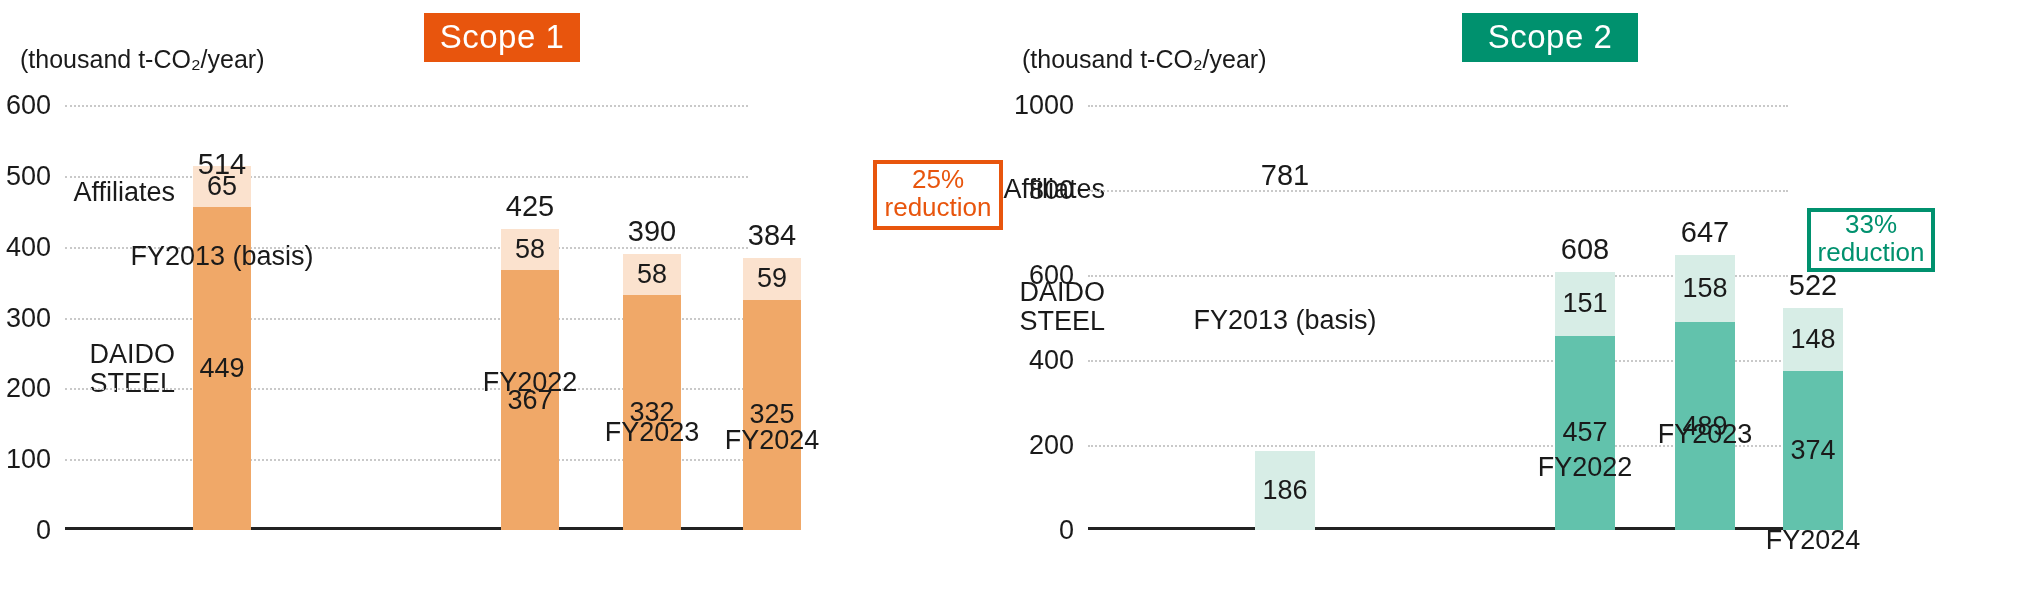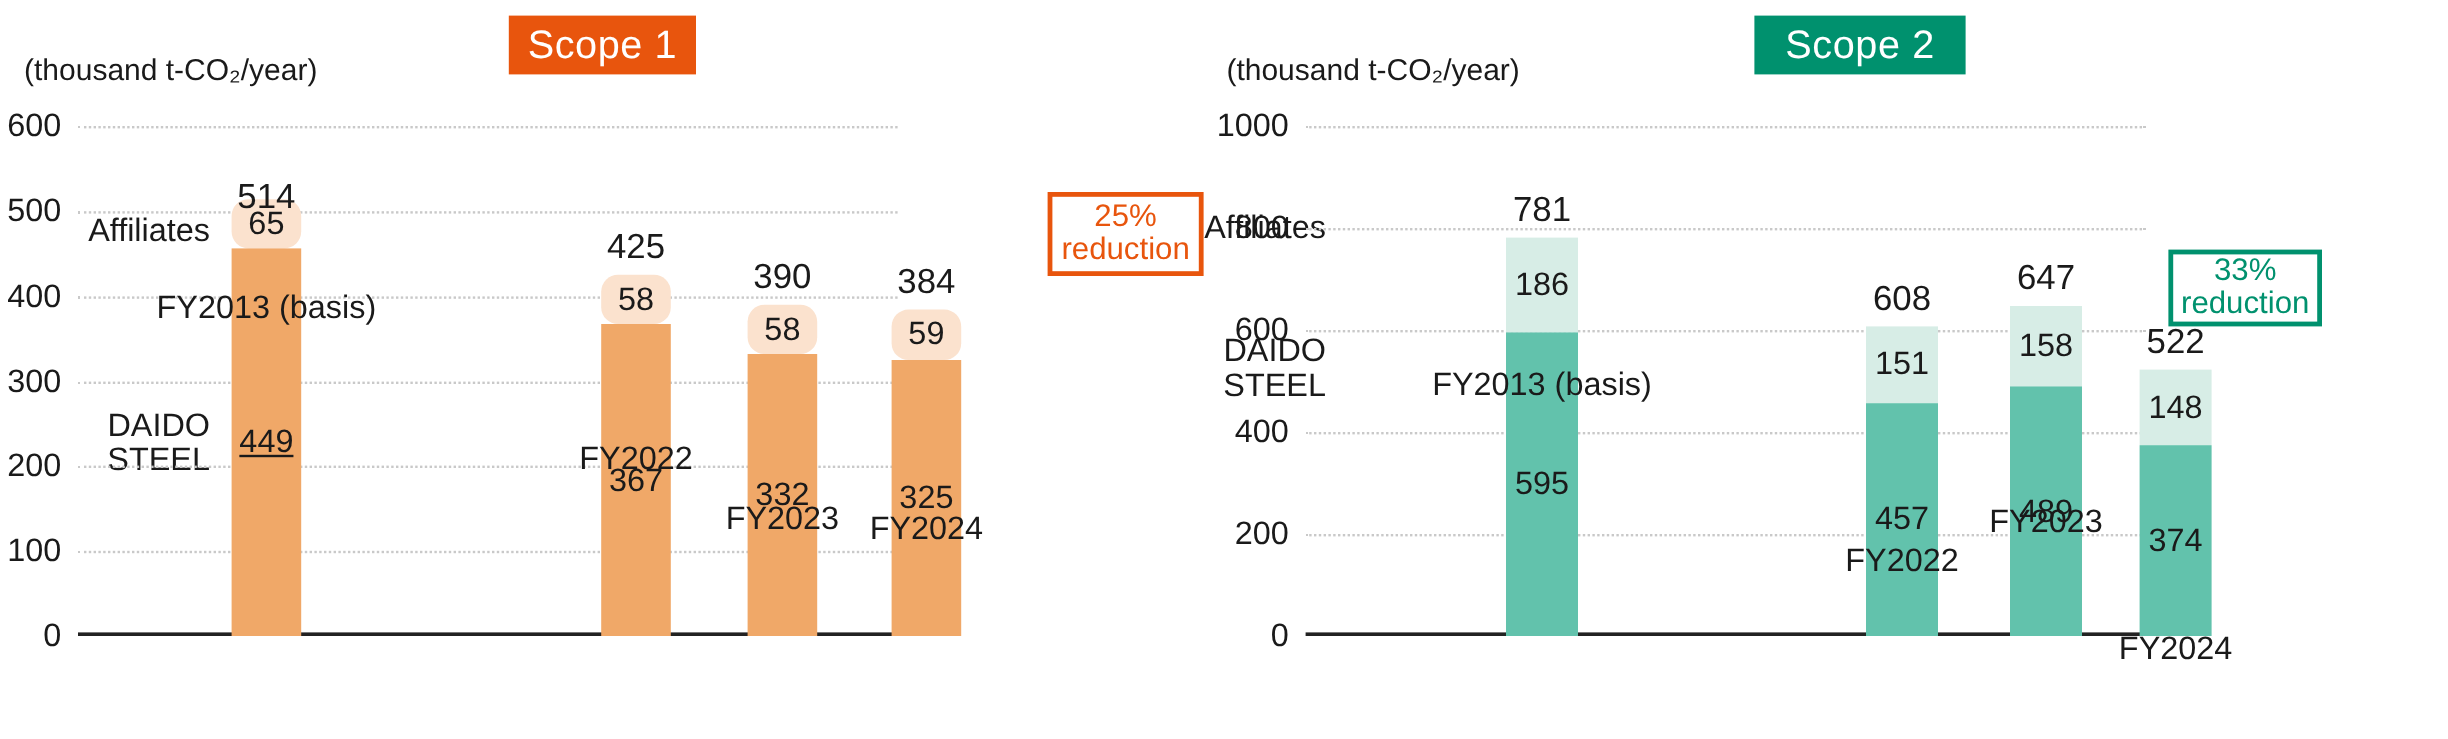--- a/index.html
+++ b/index.html
@@ -101,21 +101,21 @@
     display: flex;
     align-items: center;
     justify-content: center;
     font-size: 27px;
     line-height: 1;
     color: #1a1a1a;
     box-sizing: border-box;
     overflow: visible;
     white-space: nowrap;
   }
-  .seg-affiliates-s1 { background: #FBE2CE; border-radius: 14px; }
+  .seg-affiliates-s1 { background: #FBE2CE; }
   .seg-daido-s1      { background: #F0A868; }
   .seg-affiliates-s2 { background: #D7EDE6; }
   .seg-daido-s2      { background: #62C2AC; }
 
   .bar-total {
     position: absolute;
     left: 50%;
     transform: translateX(-50%);
     font-size: 29px;
     line-height: 1;
@@ -198,21 +198,21 @@
       <div class="ytick" style="top: 212.5px;">300</div>
       <div class="gridline" style="top: 141.667px;"></div>
       <div class="ytick" style="top: 141.667px;">400</div>
       <div class="gridline" style="top: 70.8333px;"></div>
       <div class="ytick" style="top: 70.8333px;">500</div>
       <div class="gridline" style="top: 0px;"></div>
       <div class="ytick" style="top: 0px;">600</div>
       <div class="axis-baseline"></div>
       <div class="bar" style="left: 157px; width: 58px; height: 364.083px;">
         <div class="seg seg-affiliates-s1" style="height: 46.0417px;">65</div>
-        <div class="seg seg-daido-s1" style="height: 359px; text-decoration: underline;">449</div>
+        <div class="seg seg-daido-s1" style="height: 359px;">449</div>
         <div class="bar-total" style="bottom: 351px;">514</div>
         <div class="xlabel" style="top: 60.9167px;">FY2013 (basis)</div>
       </div>
       <div class="bar" style="left: 465px; width: 58px; height: 301.042px;">
         <div class="seg seg-affiliates-s1" style="height: 41.0833px;">58</div>
         <div class="seg seg-daido-s1" style="height: 259.958px;">367</div>
         <div class="bar-total" style="bottom: 309.042px; margin-top: 48px;">425</div>
         <div class="xlabel" style="top: 123.958px;">FY2022</div>
       </div>
       <div class="bar" style="left: 587px; width: 58px; height: 276.25px;">
@@ -254,21 +254,20 @@
       <div class="ytick" style="top: 255px;">400</div>
       <div class="gridline" style="top: 170px;"></div>
       <div class="ytick" style="top: 170px;">600</div>
       <div class="gridline" style="top: 85px;"></div>
       <div class="ytick" style="top: 85px;">800</div>
       <div class="gridline" style="top: 0px;"></div>
       <div class="ytick" style="top: 0px;">1000</div>
       <div class="axis-baseline"></div>
       <div class="bar" style="left: 197px; width: 60px; height: 331.925px;">
         <div class="seg seg-affiliates-s2" style="height: 79.05px;">186</div>
-        <div class="seg seg-daido-s2" style="height: 252.875px;">595</div>
         <div class="bar-total" style="bottom: 339.925px;">781</div>
         <div class="xlabel" style="top: 93.075px;">FY2013 (basis)</div>
       </div>
       <div class="bar" style="left: 497px; width: 60px; height: 258.4px;">
         <div class="seg seg-affiliates-s2" style="height: 64.175px;">151</div>
         <div class="seg seg-daido-s2" style="height: 194.225px;">457</div>
         <div class="bar-total" style="bottom: 266.4px;">608</div>
         <div class="xlabel" style="top: 166.6px;">FY2022</div>
       </div>
       <div class="bar" style="left: 617px; width: 60px; height: 274.975px;">

